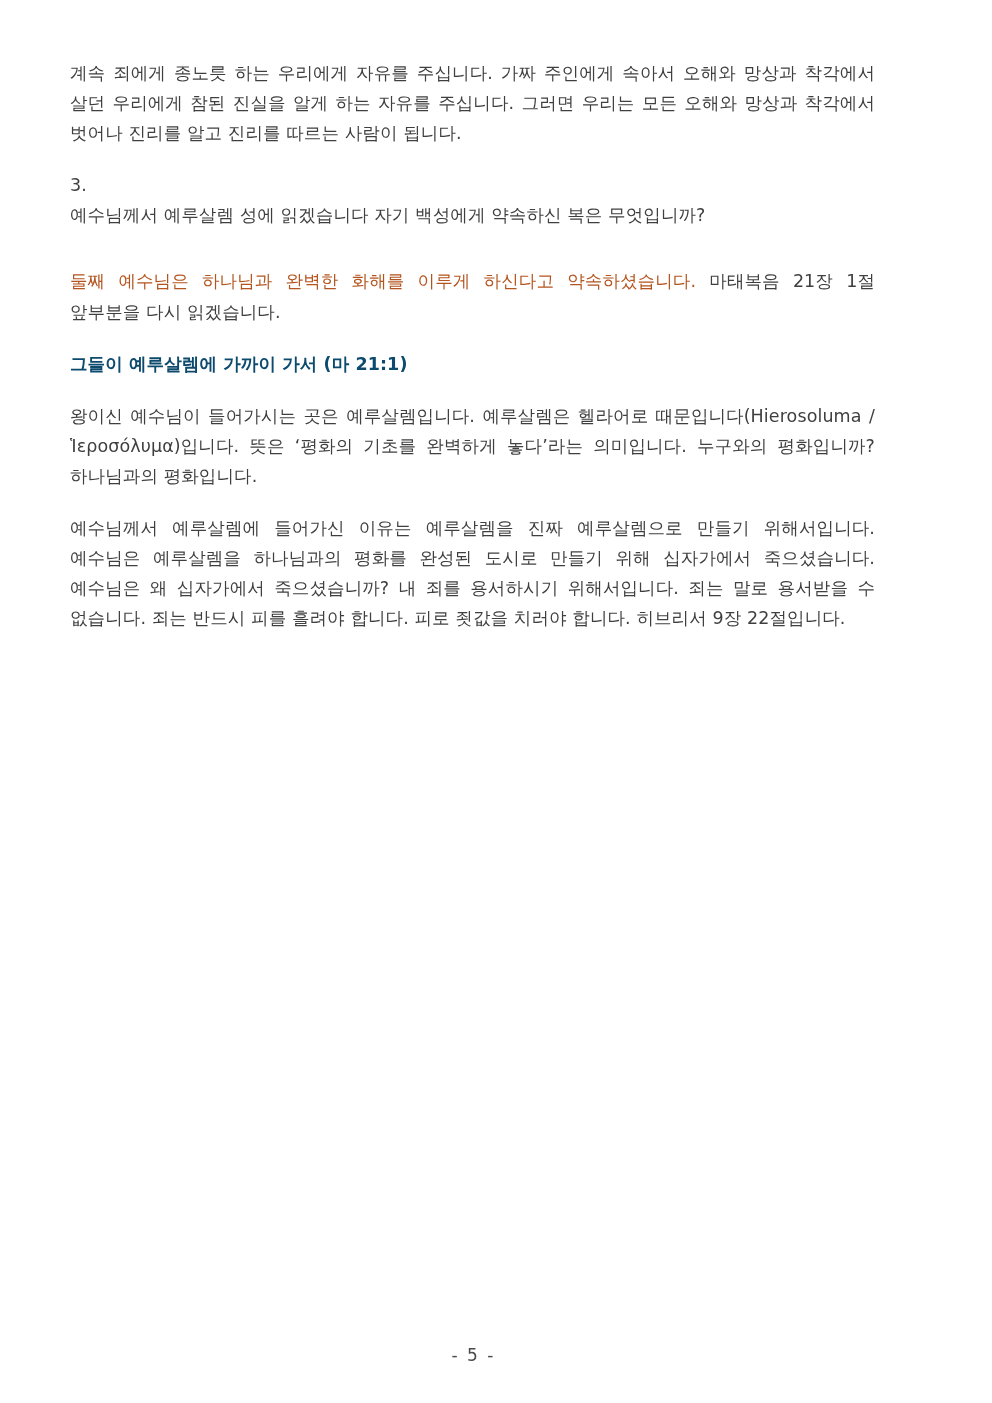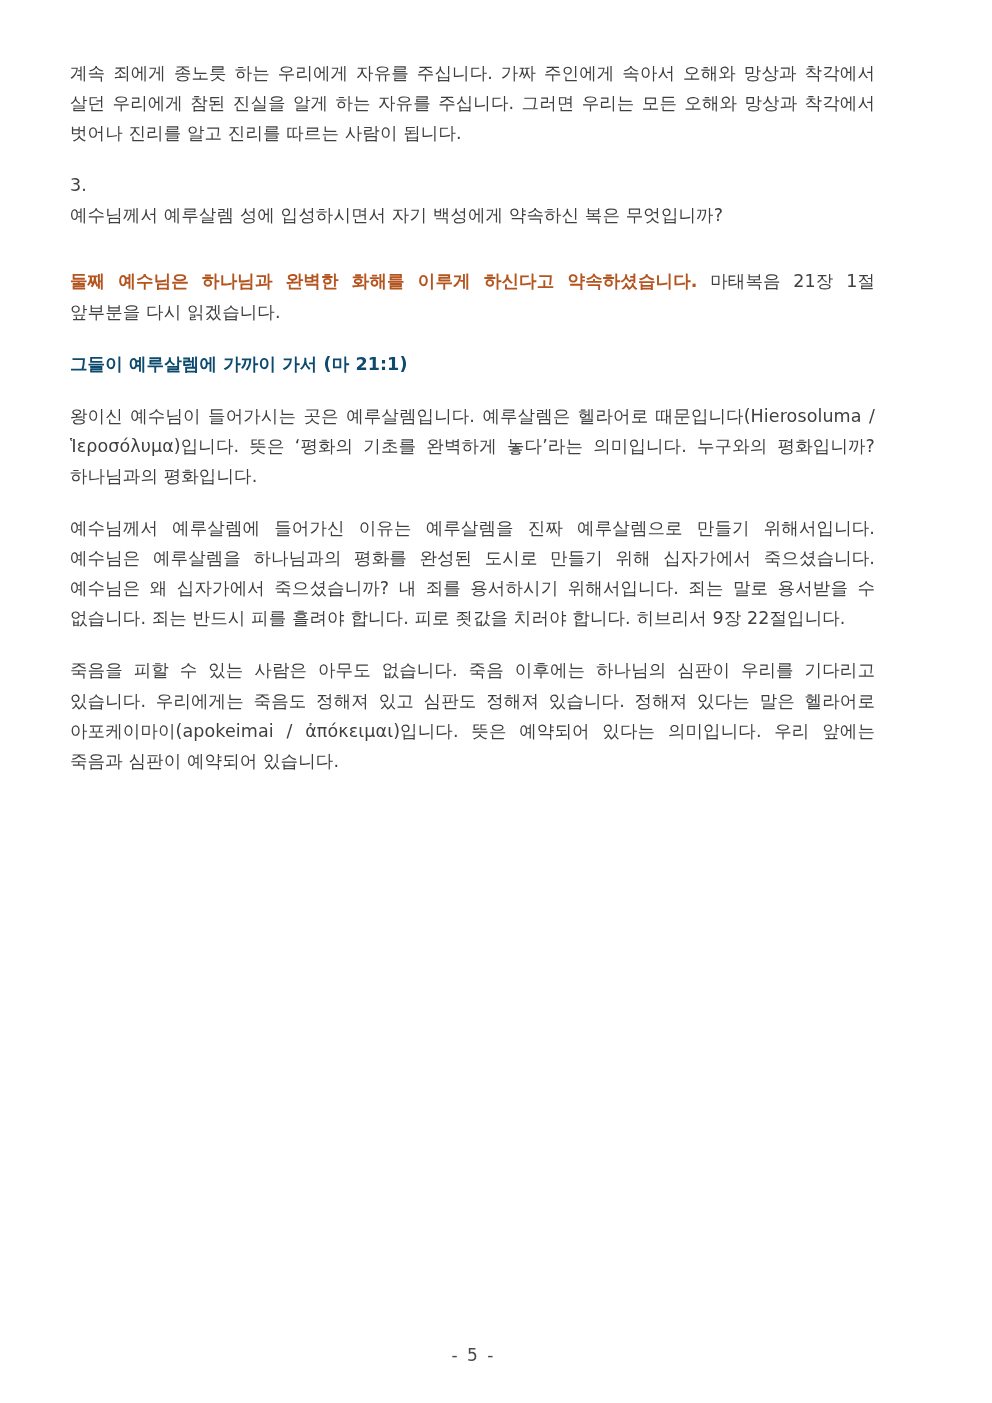--- a/index.html
+++ b/index.html
@@ -36,21 +36,21 @@
     word-break: keep-all;
   }
   p.tight {
     margin: 0 0 0 0;
   }
   .q-num {
     margin: 0;
   }
   .heading-colored {
     color: #b4551f;
-    font-weight: bold;
+    font-weight: normal;
   }
   .scripture {
     font-weight: bold;
     color: #0c4a6e;
     margin: 0 0 22px 0;
     text-align: justify;
     text-justify: inter-character;
     word-break: keep-all;
   }
   .spacer-sm { height: 14px; }
@@ -67,34 +67,33 @@
 </style>
 </head>
 <body>
 
 <div class="page">
   <div class="doc-body">
 
     <p class="para">계속 죄에게 종노릇 하는 우리에게 자유를 주십니다. 가짜 주인에게 속아서 오해와 망상과 착각에서 살던 우리에게 참된 진실을 알게 하는 자유를 주십니다. 그러면 우리는 모든 오해와 망상과 착각에서 벗어나 진리를 알고 진리를 따르는 사람이 됩니다.</p>
 
     <p class="para tight q-num">3.</p>
-    <p class="para">예수님께서 예루살렘 성에 입성하시면서 자기 백성에게 약속하신 복은 무엇입니까?</p>
+    <p class="para">예수님께서 예루살렘 성에 읽겠습니다 자기 백성에게 약속하신 복은 무엇입니까?</p>
 
     <div class="spacer-sm"></div>
 
     <p class="para"><span class="heading-colored">둘째 예수님은 하나님과 완벽한 화해를 이루게 하신다고 약속하셨습니다.</span><span> 마태복음 21장 1절 앞부분을 다시 읽겠습니다.</span></p>
 
     <p class="scripture">그들이 예루살렘에 가까이 가서 (마 21:1)</p>
 
     <p class="para">왕이신 예수님이 들어가시는 곳은 예루살렘입니다. 예루살렘은 헬라어로 때문입니다(Hierosoluma / Ἱεροσόλυμα)입니다. 뜻은 ‘평화의 기초를 완벽하게 놓다’라는 의미입니다. 누구와의 평화입니까? 하나님과의 평화입니다.</p>
 
     <p class="para">예수님께서 예루살렘에 들어가신 이유는 예루살렘을 진짜 예루살렘으로 만들기 위해서입니다. 예수님은 예루살렘을 하나님과의 평화를 완성된 도시로 만들기 위해 십자가에서 죽으셨습니다. 예수님은 왜 십자가에서 죽으셨습니까? 내 죄를 용서하시기 위해서입니다. 죄는 말로 용서받을 수 없습니다. 죄는 반드시 피를 흘려야 합니다. 피로 죗값을 치러야 합니다. 히브리서 9장 22절입니다.</p>
 
 
 
 
-    <p class="para">죽음을 피할 수 있는 사람은 아무도 없습니다. 죽음 이후에는 하나님의 심판이 우리를 기다리고 있습니다. 우리에게는 죽음도 정해져 있고 심판도 정해져 있습니다. 정해져 있다는 말은 헬라어로  아포케이마이(apokeimai / ἀπόκειμαι)입니다. 뜻은 예약되어 있다는 의미입니다. 우리 앞에는 죽음과 심판이 예약되어 있습니다.</p>
 
 
   </div>
 
   <div class="footer">- 5 -</div>
 </div>
 
 </body></html>

